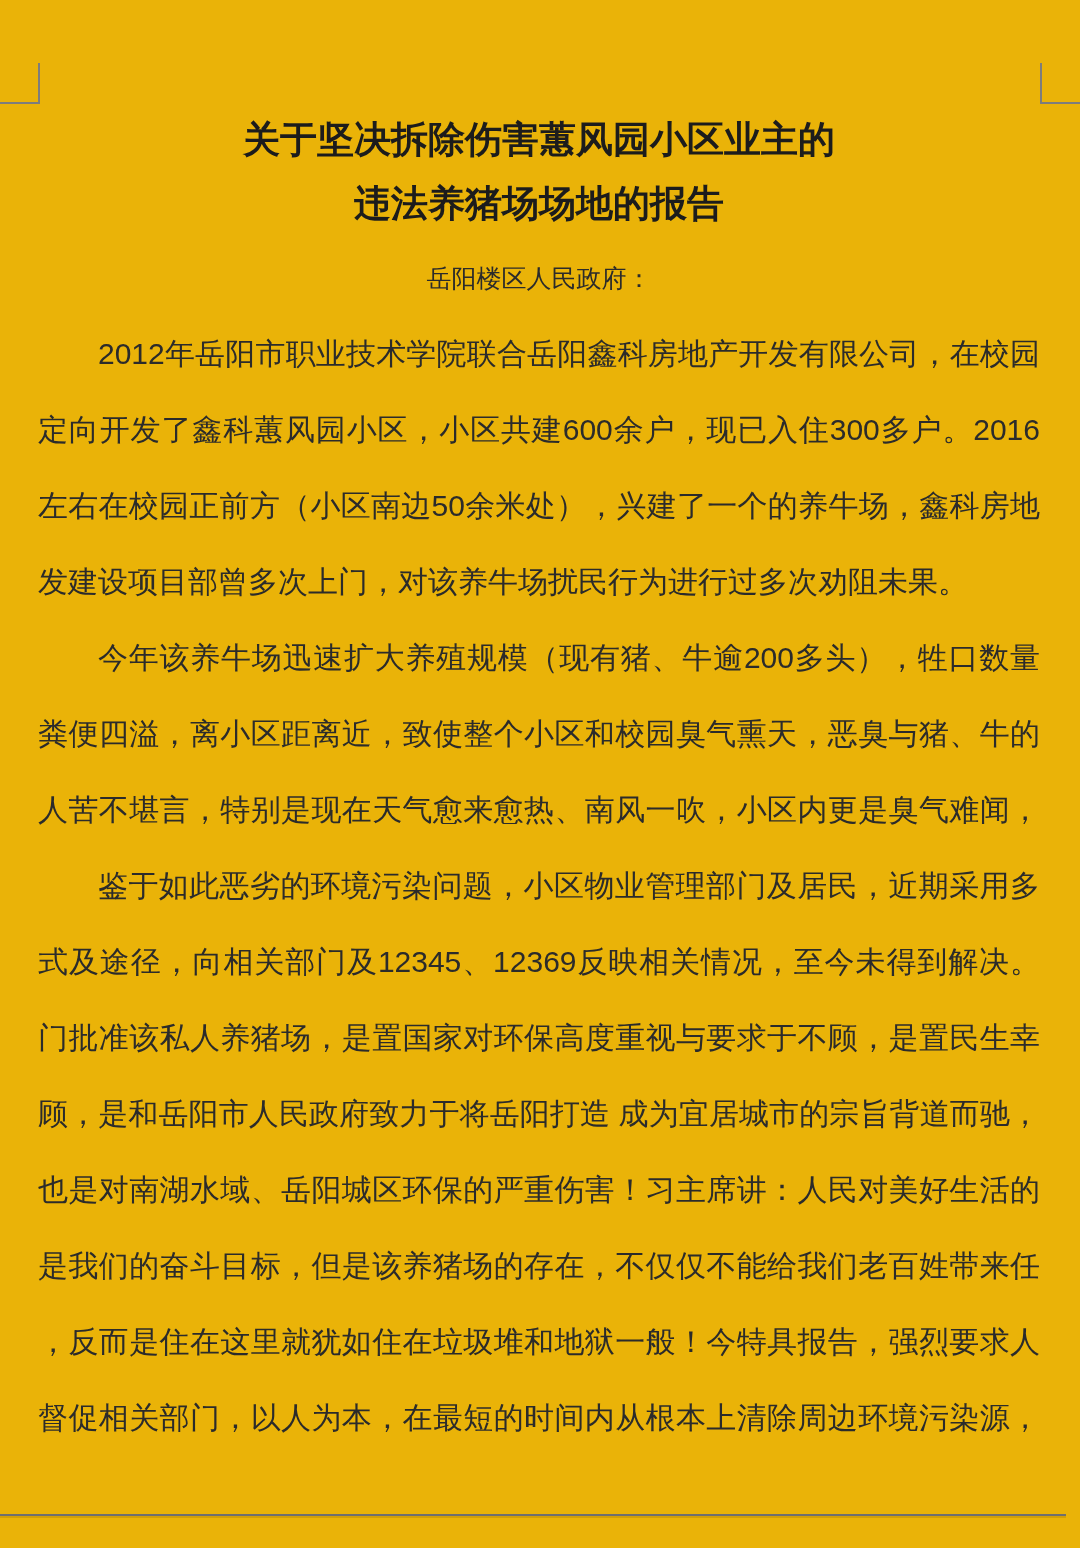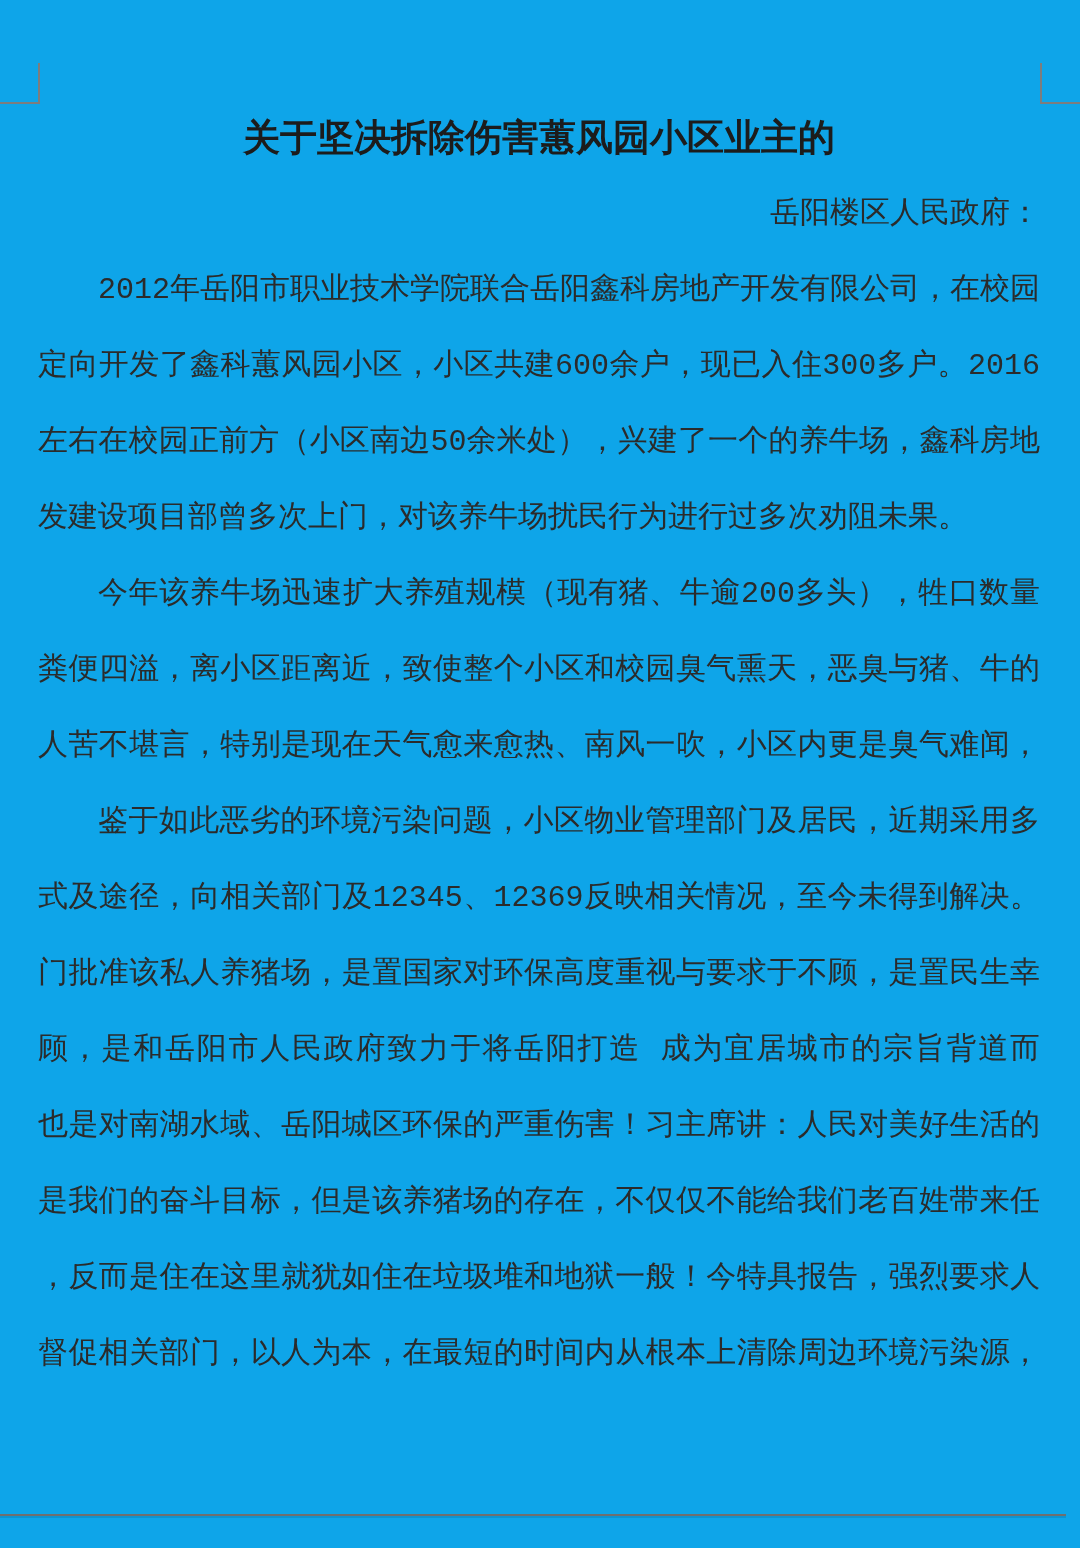--- a/index.html
+++ b/index.html
@@ -4,23 +4,23 @@
 <style>
   html, body {
     margin: 0;
     padding: 0;
     background: #ffffff;
   }
   .page {
     position: relative;
     width: 1080px;
     height: 1548px;
-    background: #0ea5e9;
+    background: #eab308;
     overflow: hidden;
-    font-family: Liberation Mono, monospace;
+    font-family: Liberation Sans, sans-serif;
     color: #262626;
   }
   
   .crop-mark {
     position: absolute;
     top: 63px;
     width: 38px;
     height: 39px;
   }
   .crop-mark.left {
@@ -42,25 +42,25 @@
   .title {
     margin: 108px 0 0 0;
     font-size: 37px;
     font-weight: 700;
     line-height: 64px;
     text-align: center;
     color: #1c1c1c;
   }
   .salutation {
     margin-top: 4px;
-    font-size: 30px;
+    font-size: 25px;
     line-height: 76px;
     height: 76px;
     overflow: hidden;
-    text-align: right;
+    text-align: center;
     color: #2b2b2b;
   }
   .body-line {
     font-size: 30px;
     line-height: 76px;
     height: 76px;
     overflow: hidden;
     color: #2b2b2b;
   }
   .body-line.justify {
@@ -85,20 +85,21 @@
 
 <div class="page">
 
   <div class="crop-mark left"></div>
   <div class="crop-mark right"></div>
 
   <div class="content">
 
     <div class="title">
       <div class="title-line">关于坚决拆除伤害蕙风园小区业主的</div>
+      <div class="title-line">违法养猪场场地的报告</div>
     </div>
 
     <div class="salutation">岳阳楼区人民政府：</div>
 
     <div id="body-lines">
         <div class="body-line indent justify">2012年岳阳市职业技术学院联合岳阳鑫科房地产开发有限公司，在校园南边</div>
         <div class="body-line justify">定向开发了鑫科蕙风园小区，小区共建600余户，现已入住300多户。2016年6月</div>
         <div class="body-line justify">左右在校园正前方（小区南边50余米处），兴建了一个的养牛场，鑫科房地产开</div>
         <div class="body-line">发建设项目部曾多次上门，对该养牛场扰民行为进行过多次劝阻未果。</div>
         <div class="body-line indent justify">今年该养牛场迅速扩大养殖规模（现有猪、牛逾200多头），牲口数量多，</div>

